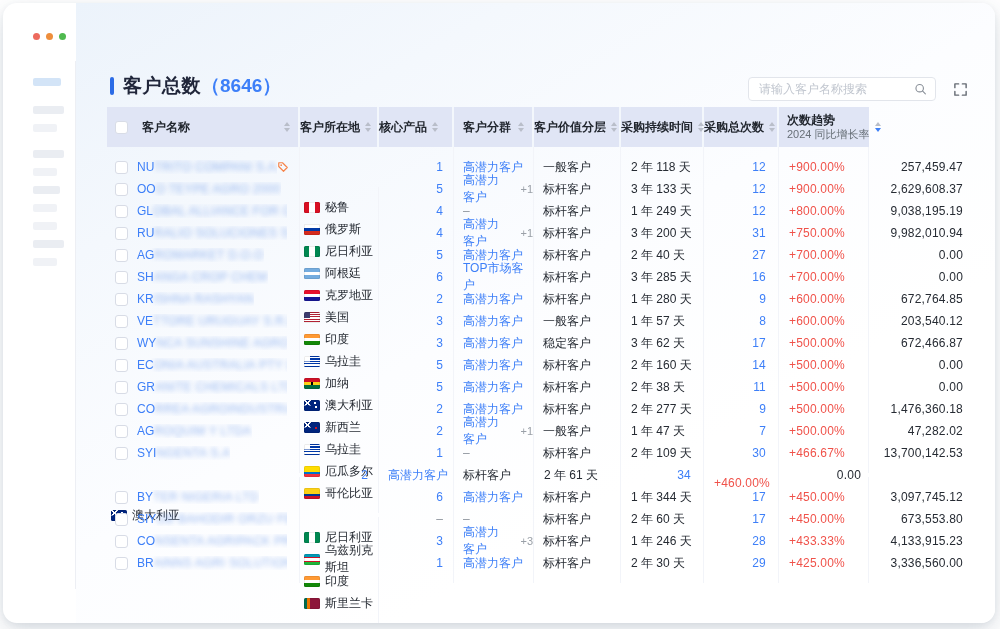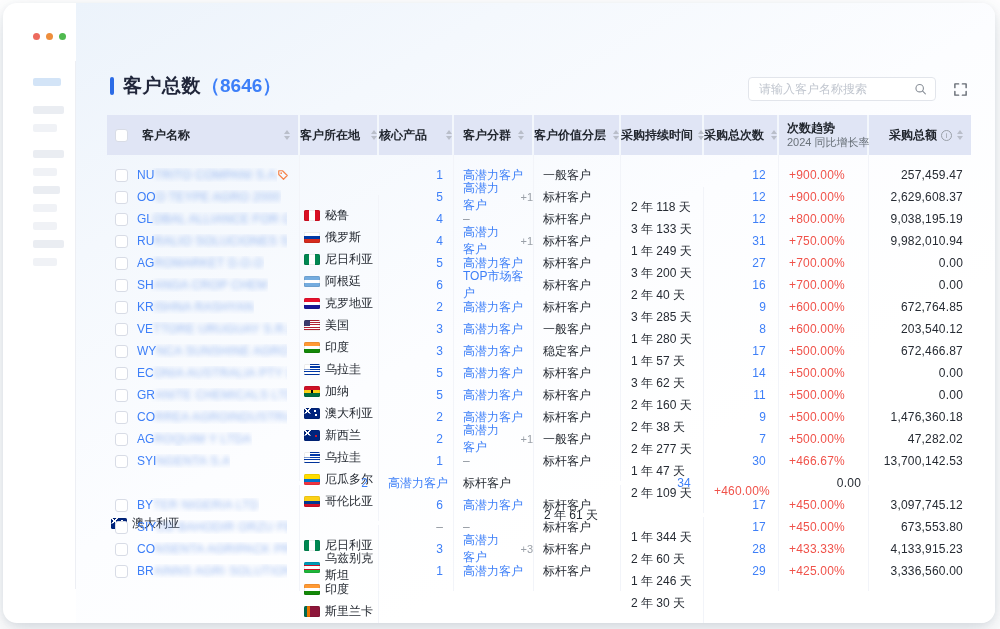--- a/index.html
+++ b/index.html
@@ -22,27 +22,27 @@
   .accent{width:4px;height:18px;border-radius:2px;margin-right:9px;}
   .title{font-size:19px;font-weight:bold;color:#20263a;letter-spacing:.5px;}
   .count{font-size:19px;font-weight:bold;}
   .searchbox{position:absolute;left:672px;top:74px;width:188px;height:24px;background:#fff;
     border:1px solid #e2e5eb;border-radius:4px;display:flex;align-items:center;padding:0 8px 0 10px;}
   .searchbox input{border:none;outline:none;flex:1;font-size:12px;color:#333;background:transparent;
     font-family:inherit;}
   .searchbox input::placeholder{color:#c1c6cf;}
   .expand{position:absolute;left:877px;top:79px;width:15px;height:15px;cursor:pointer;}
   
-  .table{position:absolute;left:31px;top:112px;width:864px;}
+  .table{position:absolute;left:31px;top:104px;width:864px;}
   .grid{display:grid;grid-template-columns:193px 79px 75px 80px 87px 83px 75px 90px 102px;}
   .th{background:#e0e5f5;height:40px;display:flex;align-items:center;font-size:12px;
     font-weight:bold;color:#21262e;border-right:2px solid #f3f7fc;cursor:pointer;}
   .th:last-child{border-right:none;}
   .th.c0{padding:0 8px;}
-  .th.c1,.th.c2,.th.c4,.th.c5,.th.c6{justify-content:space-between;}
+  .th.c1,.th.c2,.th.c4,.th.c5,.th.c6{justify-content:flex-start;}
   .th.c3{justify-content:space-between;padding:0 8px 0 9px;}
   .th.c7{padding-left:8px;}
   .th.c8{justify-content:flex-end;padding-right:8px;}
   .th .lbl{white-space:nowrap;}
   .spacer{flex:1;}
   .trendcol{display:flex;flex-direction:column;line-height:14px;}
   .trendcol .sub{font-weight:normal;font-size:11px;color:#687078;white-space:nowrap;}
   .caret{display:inline-flex;flex-direction:column;gap:2px;margin-left:5px;}
   .caret i{display:block;width:0;height:0;border-left:3.5px solid transparent;border-right:3.5px solid transparent;}
   .caret .up{border-bottom:4px solid #b9bec9;}
@@ -52,21 +52,21 @@
     font-size:8px;line-height:9px;text-align:center;color:#9aa0a8;font-weight:normal;margin-left:4px;}
   .row{height:22px;}
   .td{display:flex;align-items:center;height:100%;font-size:12px;color:#262b33;
     border-right:1px solid #f2f4f9;overflow:hidden;}
   .td:last-child{border-right:none;}
   .td.c0{padding:0 6px 0 8px;}
   .td.c1{padding-left:4px;margin-top:40px;}
   .td.c2{justify-content:flex-end;padding-right:10px;}
   .td.c3{padding-left:9px;}
   .td.c4{padding-left:9px;}
-  .td.c5{padding-left:10px;margin-top:32px;}
+  .td.c5{padding-left:10px;}
   .td.c6{justify-content:flex-end;padding-right:12px;}
   .td.c7{padding-left:10px;}
   .td.c8{justify-content:flex-end;padding-right:8px;}
   .cb{width:13px;height:13px;border:1px solid #d8dce6;border-radius:3px;background:#fff;flex:none;cursor:pointer;}
   .namelink{display:flex;align-items:center;margin-left:9px;max-width:150px;overflow:hidden;
     white-space:nowrap;cursor:pointer;}
   .blurred{filter:blur(2.6px);opacity:.7;letter-spacing:.3px;}
   .flag{width:16px;height:11px;border-radius:1.5px;flex:none;margin-right:5px;
     box-shadow:inset 0 0 0 .5px rgba(0,0,0,.15);}
   .dim{color:#8f959e;}
@@ -177,28 +177,20 @@
           <div class="th c7">
             <div class="trendcol">
               <span class="lbl">次数趋势</span>
               <span class="sub">2024 同比增长率</span>
             </div>
             <span class="caret">
               <i class="up"></i>
               <i class="dn active"></i>
             </span>
           </div>
-          <div class="th c8">
-            <span class="lbl">采购总额</span>
-            <span class="info">i</span>
-            <span class="caret">
-              <i class="up"></i>
-              <i class="dn"></i>
-            </span>
-          </div>
         </div>
       <div id="tbody">
           <div class="grid row">
             <div class="td c0">
               <span class="cb"></span>
               <span class="namelink" style="color: rgb(61, 127, 248);">
                 <span>NU</span>
                 <span class="blurred" style="color: rgb(111, 155, 234);">TRITO COMPANI S.A.C</span>
               </span>
               <span class="tag-ic">

